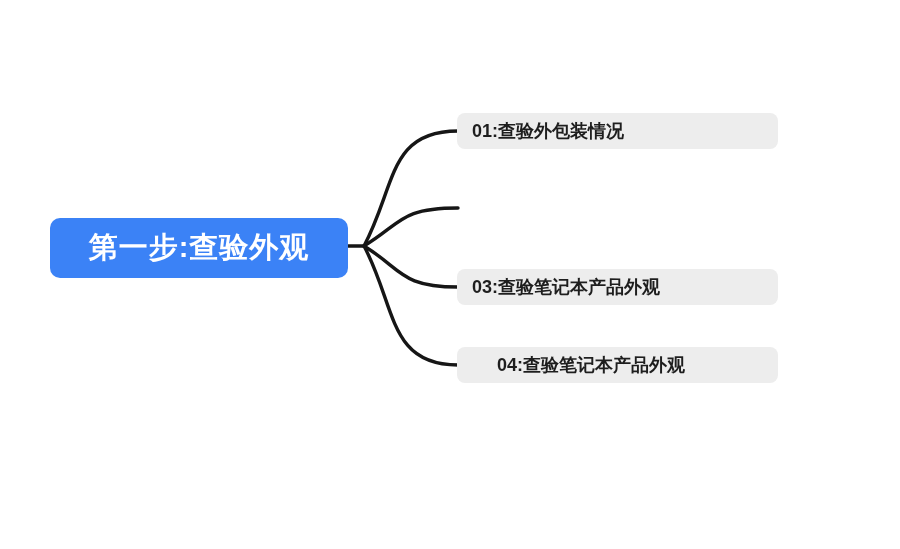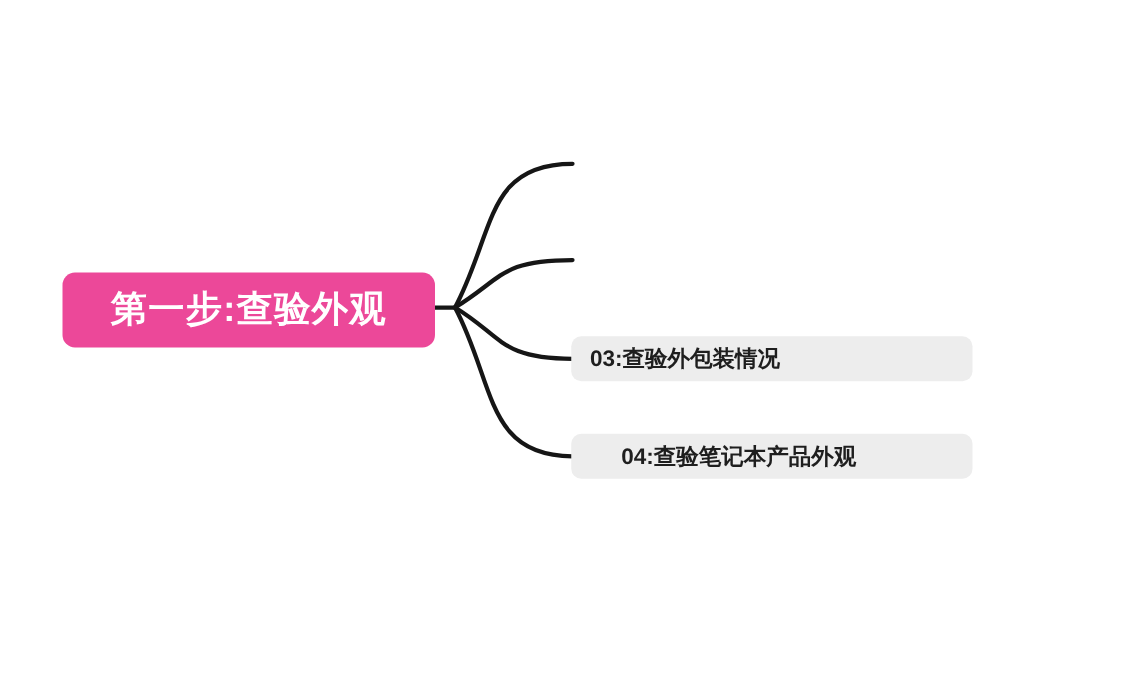--- a/index.html
+++ b/index.html
@@ -28,21 +28,21 @@
     stroke: #161616;
     stroke-width: 3.4;
     stroke-linecap: round;
   }
   .root-node {
     position: absolute;
     left: 50px;
     top: 218px;
     width: 298px;
     height: 60px;
-    background: #ec4899;
+    background: #3b82f6;
     border-radius: 10px;
     display: flex;
     align-items: center;
     justify-content: center;
   }
   .root-node .label {
     color: #ffffff;
     font-size: 29px;
     font-weight: bold;
     letter-spacing: 1px;
@@ -81,23 +81,26 @@
     <path d="M364 246 C396 186 388 131 458 131"></path>
     <path d="M364 246 C402 223 400 208 458 208"></path>
     <path d="M364 246 C402 269 400 287 458 287"></path>
     <path d="M364 246 C396 306 388 365 458 365"></path>
   </svg>
 
   <div class="root-node">
     <span class="label">第一步:查验外观</span>
   </div>
 
+  <div class="child-node c1">
+    <span class="label">01:查验外包装情况</span>
+  </div>
 
 
   <div class="child-node c3">
-    <span class="label">03:查验外包装情况</span>
+    <span class="label">03:查验笔记本产品外观</span>
   </div>
 
   <div class="child-node c4">
     <span class="label">04:查验笔记本产品外观</span>
   </div>
 
 </div>
 
 </body></html>

